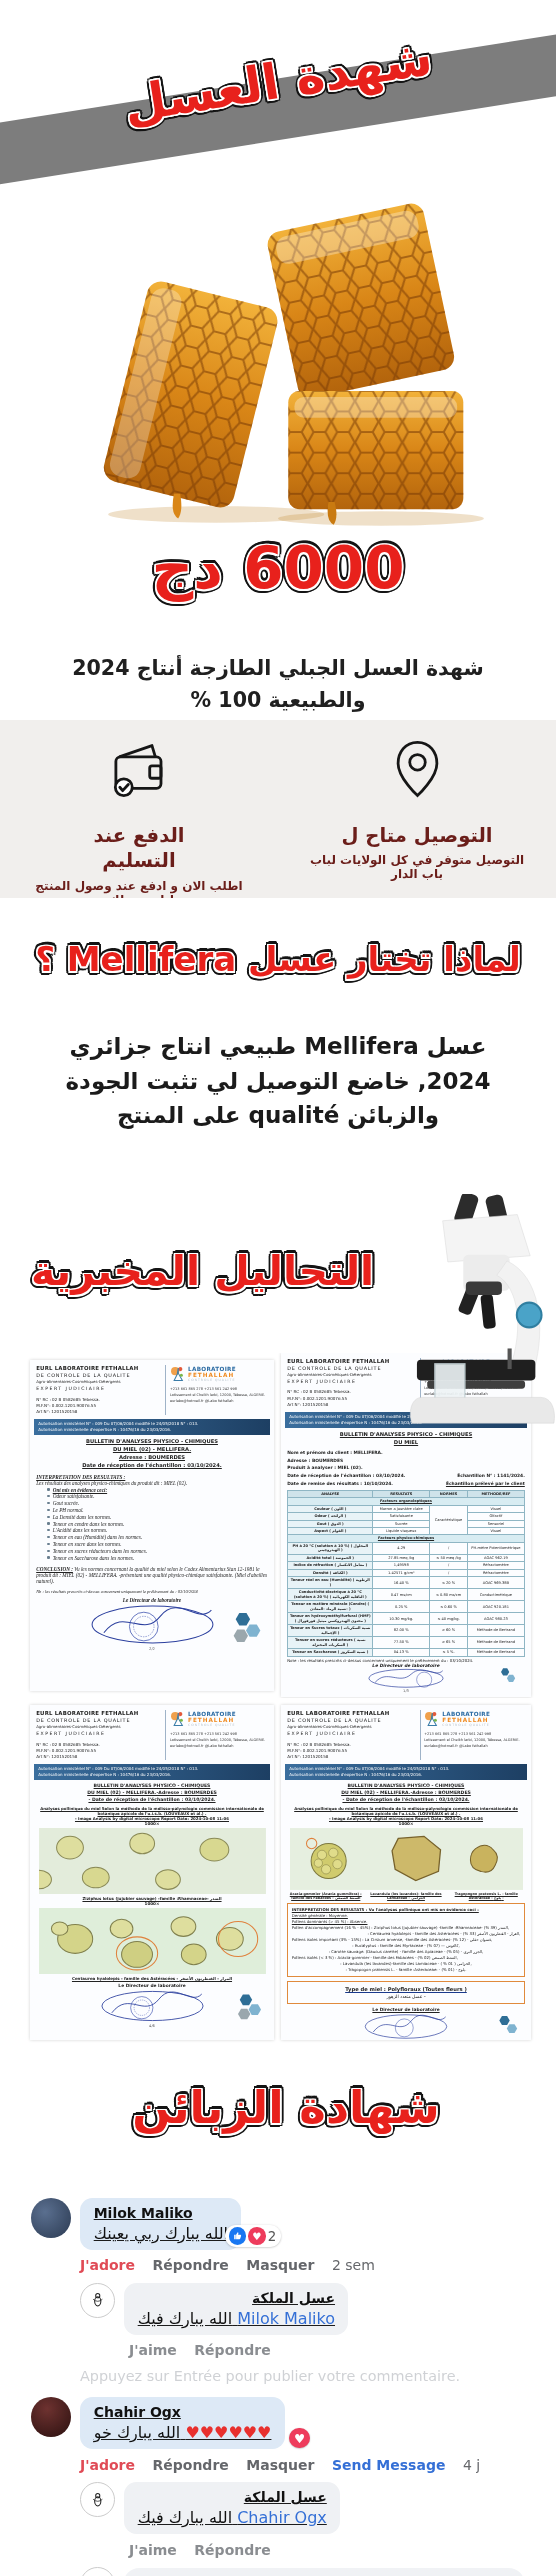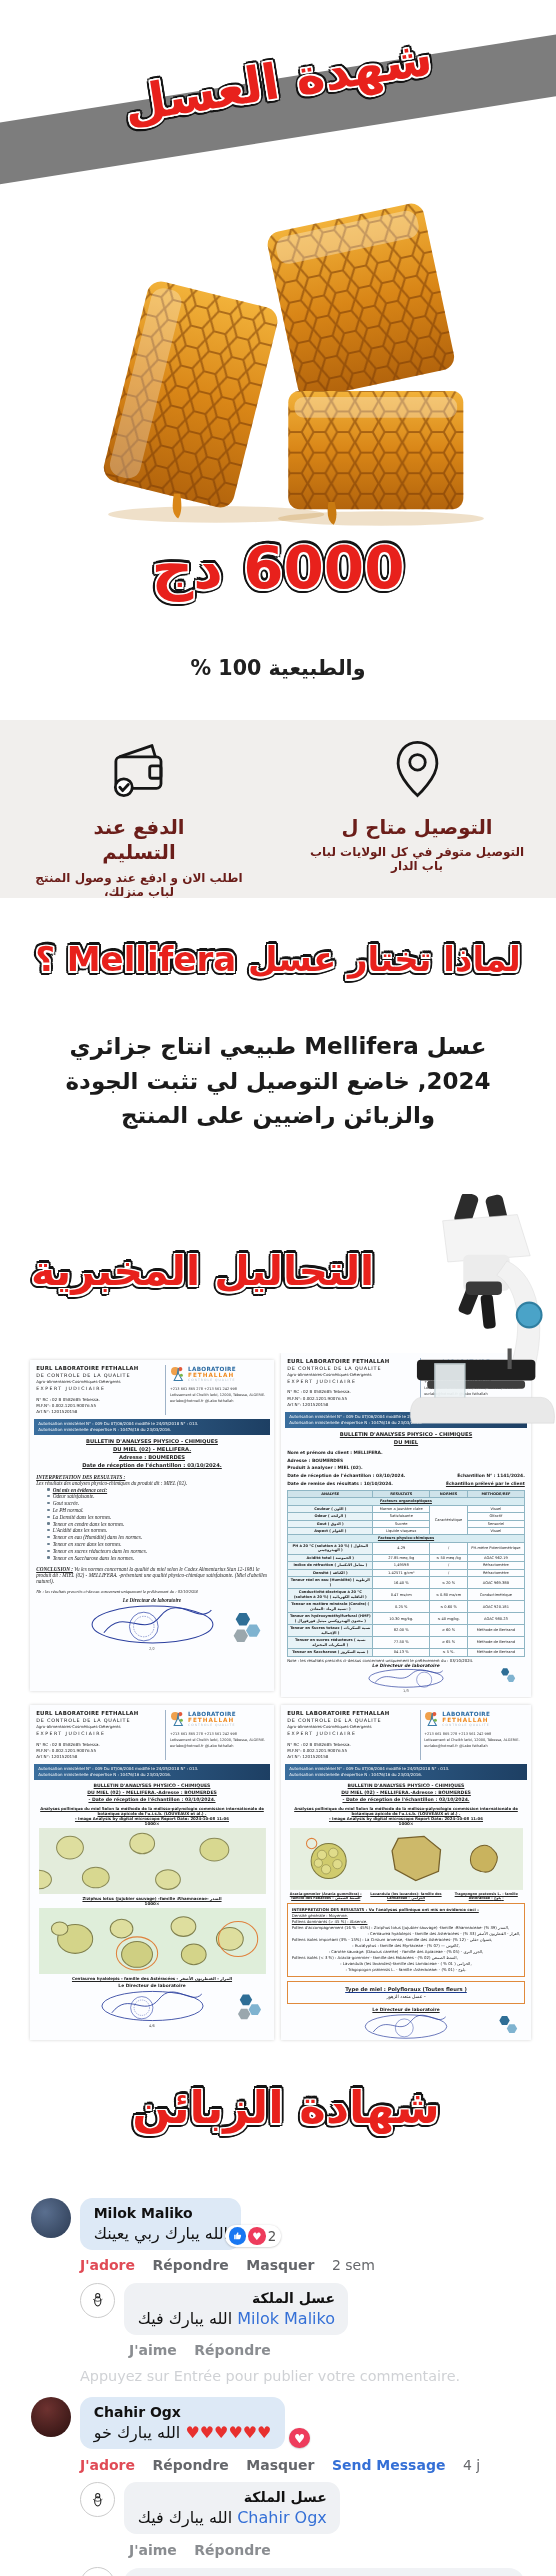--- a/index.html
+++ b/index.html
@@ -22,21 +22,21 @@
   
   .honey-sec{height:350px;text-align:center;}
   
   .price-sec{height:118px;text-align:center;}
   .price{font-size:58px;margin-top:3.1px;display:inline-block;}
   .desc-sec{height:67px;text-align:center;font-weight:bold;font-size:20.6px;color:#202020;line-height:1.55;}
   
   .features{height:178px;background:#f1efed;display:flex;flex-direction:row;}
   .feature{flex:1;text-align:center;padding-top:18.5px;}
   .f-icon{height:61px;}
-  .f-title{color:#6b1e1a;font-weight:bold;font-size:19.6px;line-height:1.3;margin-top:15px;}
+  .f-title{color:#6b1e1a;font-weight:bold;font-size:19.6px;line-height:1.3;margin-top:23px;}
   .f-sub{color:#6b1e1a;font-weight:bold;font-size:12px;margin-top:5.2px;padding:0 20.6px;}
   
   .why-title-sec{height:131px;text-align:center;}
   .why-title{font-size:34px;margin:44px 0 0 0;}
   .why-para{height:144px;text-align:center;font-size:23px;font-weight:bold;color:#1b1b1b;line-height:1.5;}
   
   .lab-head{height:180px;}
   .lab-title{position:absolute;left:31px;top:77px;font-size:41px;margin:0;}
   .microscope{position:absolute;right:0;top:20.6px;}
   
@@ -78,21 +78,21 @@
   .obox .lead{font-weight:bold;text-decoration:underline;}
   .type-box{border:1px solid #e08a3c;margin-top:4.1px;text-align:center;padding:4.1px 2.1px;}
   .hexdeco{position:absolute;right:3.1px;bottom:2.1px;}
   
   .testi-title-sec{height:124px;text-align:center;}
   .testi-title{font-size:45px;margin:31px 0 0 16px;}
   .comments{height:742px;padding:20.6px 31px 0 31px;box-sizing:border-box;}
   .cmt{display:flex;gap:9.3px;margin-bottom:7.2px;}
   .avatar{width:40px;height:40px;border-radius:50%;flex:0 0 40px;}
   .avatar.small{width:33px;height:33px;flex:0 0 33px;}
-  .bubble{background:#dde9f6;border-radius:12.4px;padding:7.2px 13.4px;position:relative;max-width:330px;}
+  .bubble{background:#dde9f6;border-radius:12.4px;padding:7.2px 13.4px;position:relative;max-width:330px;text-decoration:underline;}
   .bubble.gray{background:#eff1f4;}
   .cmt-name{font-weight:bold;font-size:14px;color:#111;}
   .cmt-text{font-size:16px;margin-top:3.1px;color:#111;}
   .mention{color:#3570d6;}
   .hearts{color:#e8302e;letter-spacing:1px;}
   .react-pill{position:absolute;right:-40px;bottom:3.1px;background:#fff;border-radius:15.5px;box-shadow:0 0.5px 2.1px rgba(0,0,0,.25);display:flex;align-items:center;padding:2.1px 5.2px 2.1px 3.1px;gap:2.1px;font-size:13.4px;color:#555;}
   .rc{width:17.5px;height:17.5px;border-radius:50%;display:flex;align-items:center;justify-content:center;color:#fff;font-size:10.3px;}
   .rc.like{background:#1877f2;}
   .rc.love{background:#ee3c5c;}
   .heart-badge{position:absolute;right:-25px;bottom:1px;width:20.6px;height:20.6px;border-radius:50%;background:#ee3c5c;color:#fff;display:flex;align-items:center;justify-content:center;font-size:12.4px;box-shadow:0 0.5px 1.5px rgba(0,0,0,.3);}
@@ -145,20 +145,21 @@
     <ellipse cx="740" cy="648" rx="200" ry="14" fill="rgba(190,130,40,.25)"></ellipse>
     <path d="M350 600 q6 34 -4 48 q-16 -10 -8 -48 Z" fill="#d98617"></path>
     <path d="M650 616 q8 30 -2 44 q-16 -8 -10 -44 Z" fill="#c97a10"></path>
   </svg>
 </section>
 
 <section class="sec price-sec">
   <div class="rtitle price" dir="rtl">6000 دج</div>
 </section>
 <section class="sec desc-sec" dir="rtl">
+  <div>شهدة العسل الجبلي الطازجة أنتاج 2024</div>
   <div>والطبيعية 100 %</div>
 </section>
 
 <section class="sec features" dir="rtl">
   <div class="feature">
     <svg class="f-icon" style="margin:0 auto" width="57" height="61" viewBox="0 0 100 110">
       <path d="M50 6 C28 6 15 24 15 44 C15 70 50 102 50 102 C50 102 85 70 85 44 C85 24 72 6 50 6 Z" fill="none" stroke="#161616" stroke-width="5"></path>
       <circle cx="50" cy="42" r="14" fill="none" stroke="#161616" stroke-width="5"></circle>
     </svg>
     <div class="f-title">
@@ -181,21 +182,21 @@
     <div class="f-sub">اطلب الان و ادفع عند وصول المنتج لباب منزلك،</div>
   </div>
 </section>
 
 <section class="sec why-title-sec">
   <h2 class="rtitle why-title" dir="rtl">لماذا تختار عسل Mellifera ؟</h2>
 </section>
 <section class="sec why-para" dir="rtl">
   <div>عسل Mellifera طبيعي  انتاج جزائري</div>
   <div>2024, خاضع التوصيل لي تثبت الجودة</div>
-  <div>والزبائن راضيين على المنتج</div>
+  <div>والزبائن qualité على المنتج</div>
 </section>
 
 <section class="sec lab-head" style="overflow:visible;z-index:2">
   <h2 class="rtitle lab-title" dir="rtl">التحاليل المخبرية</h2>
   <svg class="microscope" width="170" height="242" viewBox="0 0 330 470">
     <g transform="rotate(18 170 60)">
         <rect x="130" y="4" width="34" height="62" rx="10" fill="#2c2c2c"></rect>
       </g>
     <g transform="rotate(-14 220 60)">
         <rect x="205" y="2" width="34" height="64" rx="10" fill="#2c2c2c"></rect>

